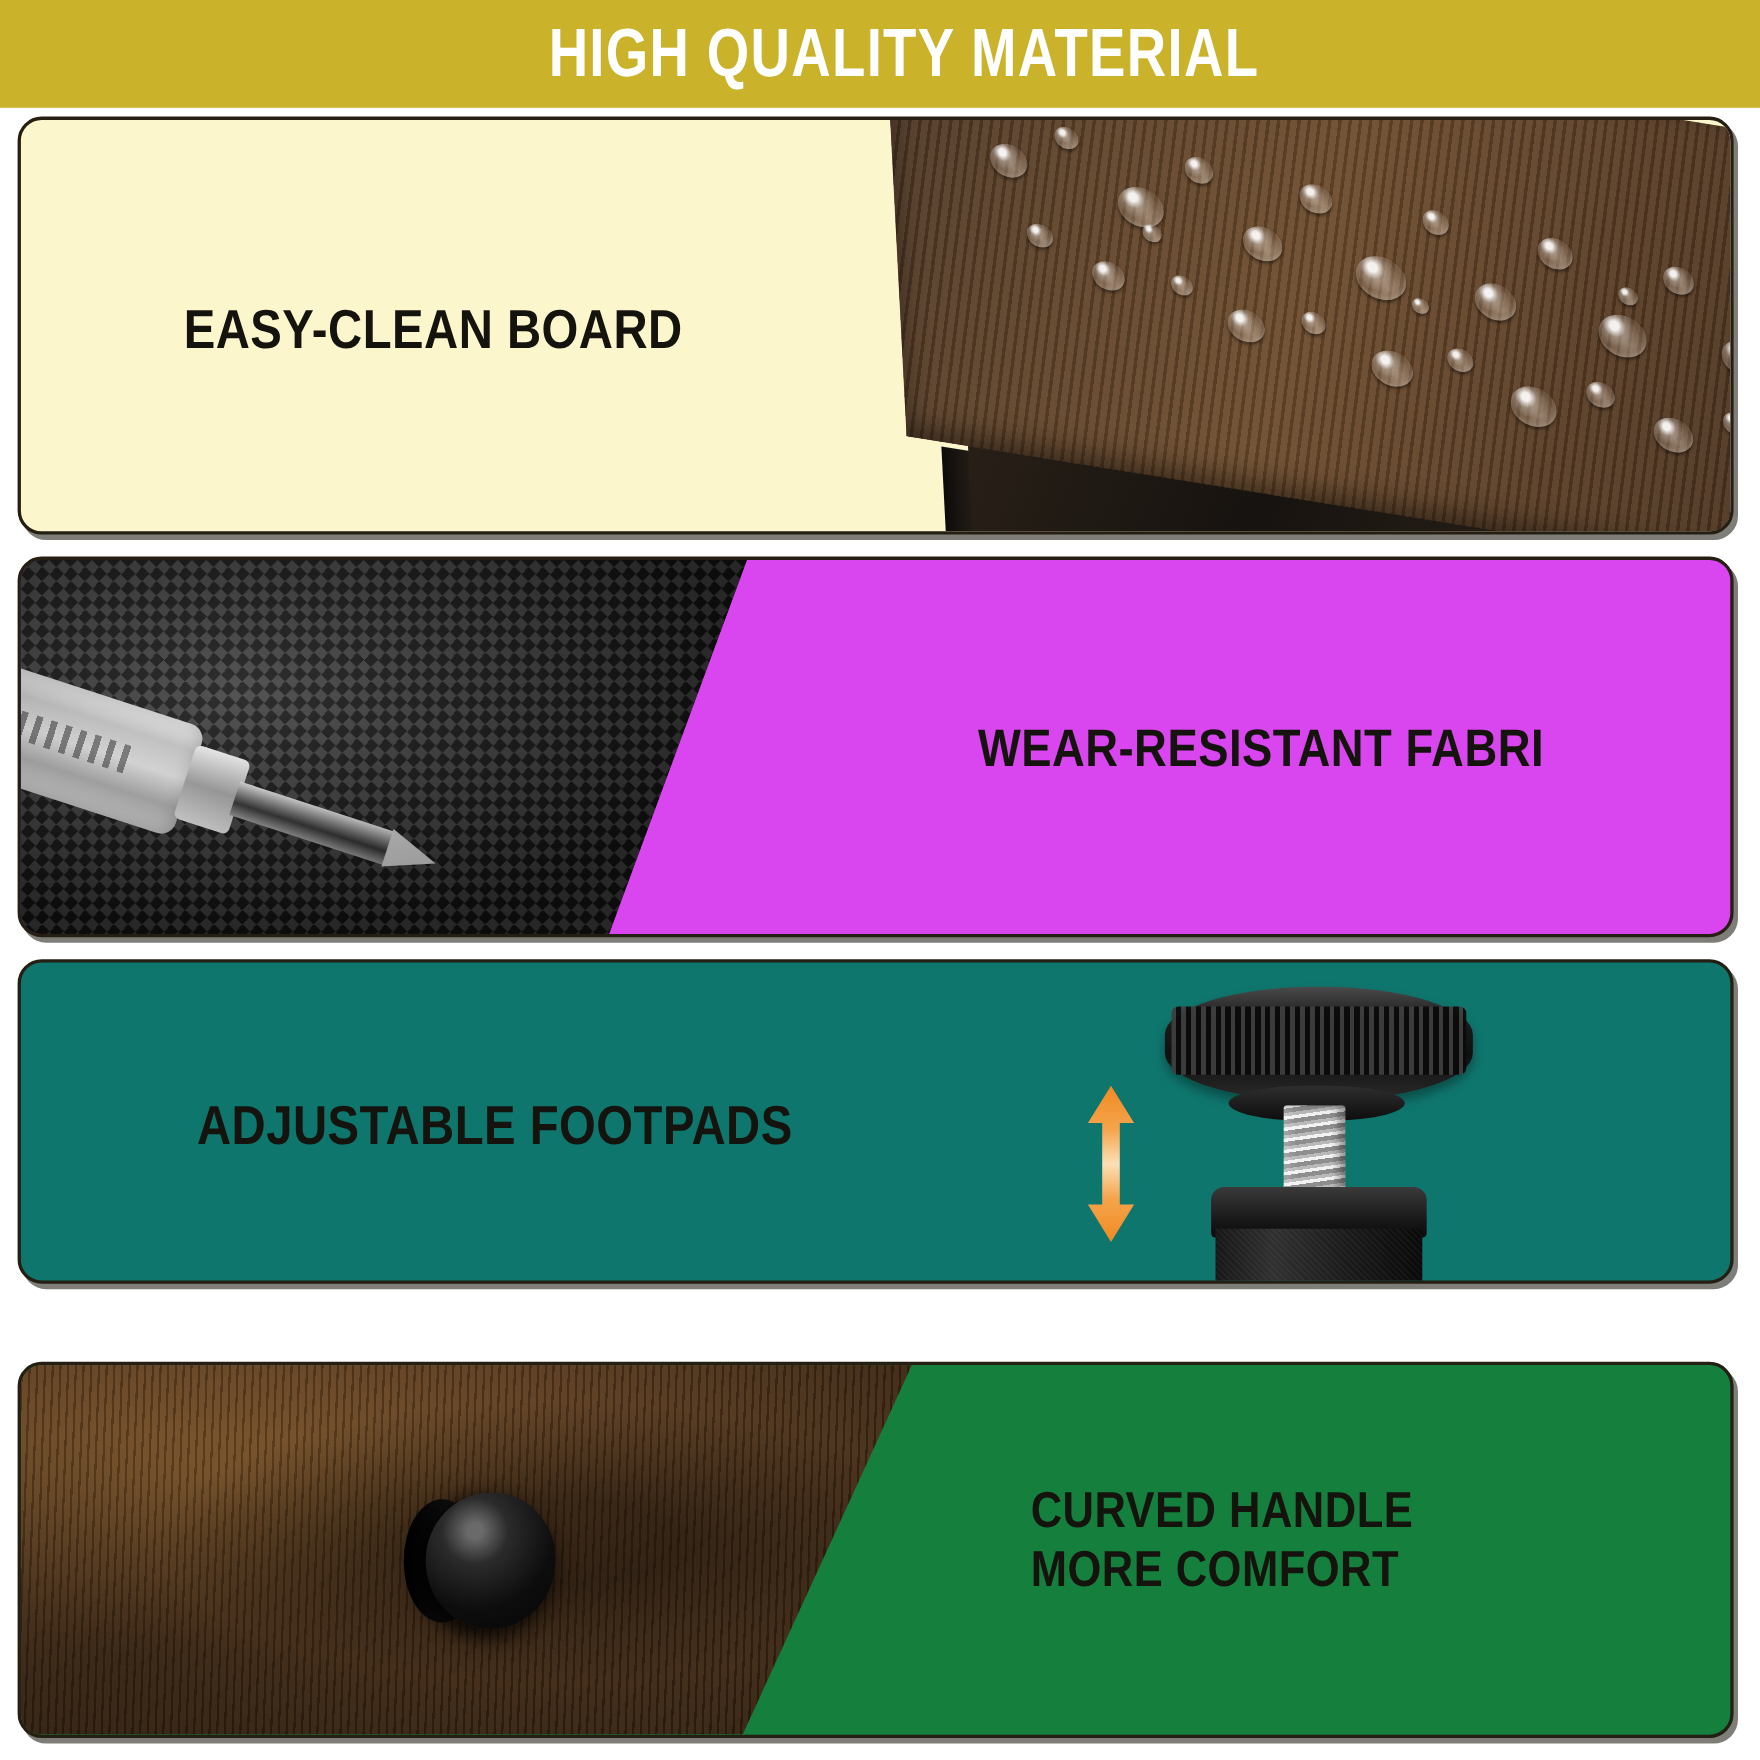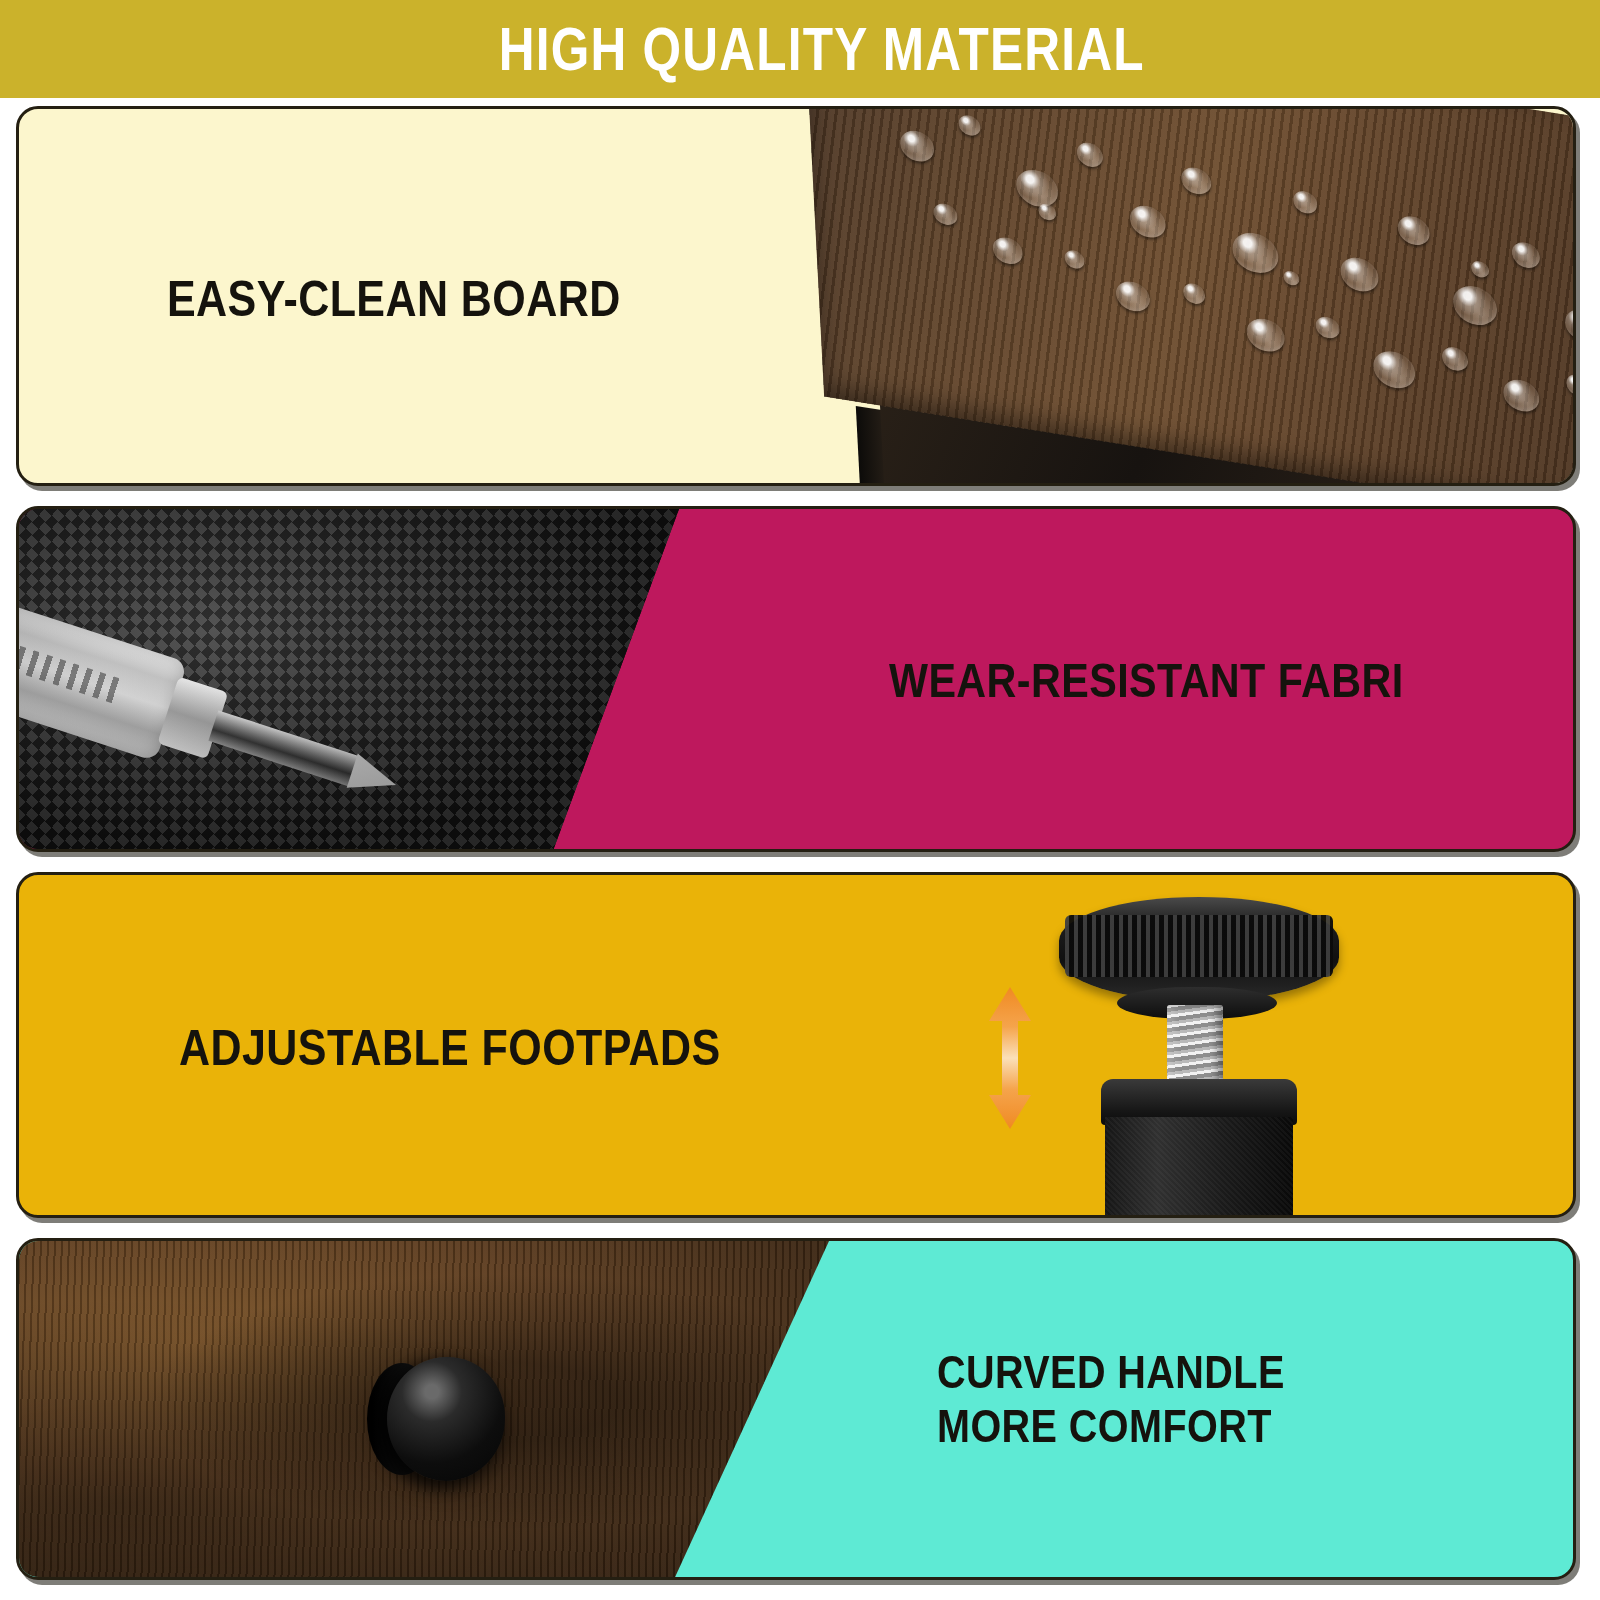--- a/index.html
+++ b/index.html
@@ -47,23 +47,23 @@
   .panel {
     position: absolute;
     left: 16px;
     width: 1560px;
     border: 3px solid #241f12;
     border-radius: 22px;
     overflow: hidden;
     box-shadow: 4px 5px 0 rgba(20,18,10,0.55);
   }
   .panel-1 { top: 106px;  height: 380px; background: #FCF6CD; }
-  .panel-2 { top: 506px;  height: 346px; background: #be185d; }
-  .panel-3 { top: 872px;  height: 346px; background: #eab308; }
-  .panel-4 { top: 1238px; height: 342px; background: #5eead4; }
+  .panel-2 { top: 506px;  height: 346px; background: #d946ef; }
+  .panel-3 { top: 872px;  height: 295px; background: #0f766e; }
+  .panel-4 { top: 1238px; height: 342px; background: #15803d; }
 
   .panel-inner { position: relative; width: 100%; height: 100%; }
 
   
   .label {
     position: absolute;
     color: #15130d;
     font-weight: bold;
     font-family: "Liberation Sans", sans-serif;
     line-height: 1.18;

